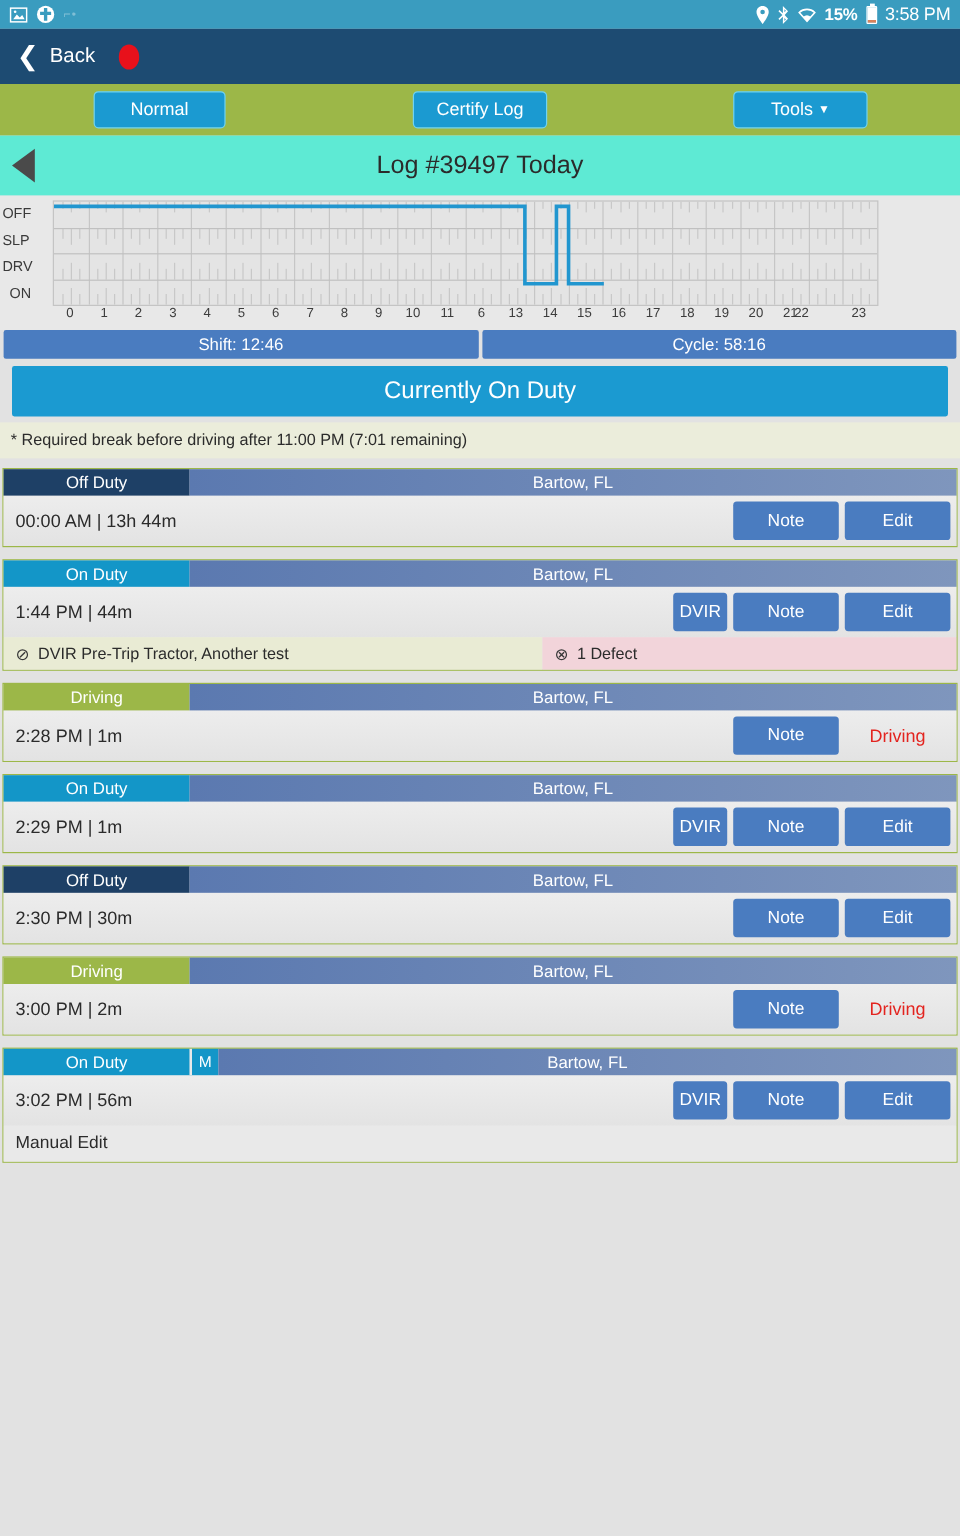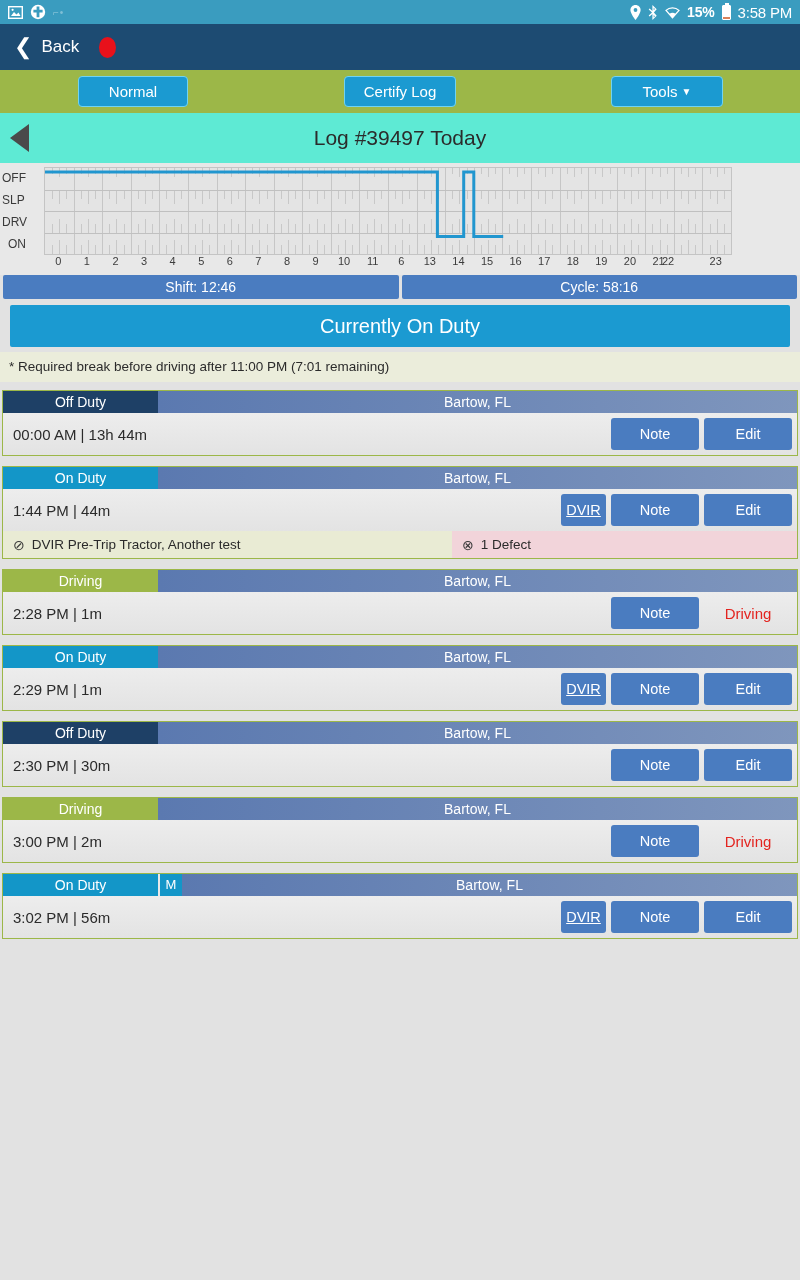--- a/index.html
+++ b/index.html
@@ -182,21 +182,21 @@
     background: linear-gradient(to bottom, #ededed, #e3e3e3);
   }
   .entry-time { font-size: 15px; color: #2b2b2b; }
   .btn-group { margin-left: auto; display: flex; align-items: center; gap: 5px; }
   .rbtn {
     background: #4a7cc0; color: #ffffff; border-radius: 3px;
     font-size: 14.5px; height: 32px; line-height: 32px;
     text-align: center; cursor: pointer;
   }
   .rbtn.wide { width: 88px; }
-  .rbtn.dvir { width: 45px; text-decoration: underline; }
+  .rbtn.dvir { width: 45px; }
   .driving-lbl {
     color: #e3241f; font-size: 15px; width: 88px; text-align: center;
   }
   .dvir-row { display: flex; height: 27px; align-items: stretch; }
   .dvir-info {
     flex: 1; background: #e9ebd4; font-size: 13.5px; color: #2b2b2b;
     display: flex; align-items: center; gap: 7px; padding-left: 10px;
   }
   .defect-box {
     width: 345px; background: #f2d4da; font-size: 13.5px; color: #2b2b2b;
@@ -733,14 +733,15 @@
         <div class="loc-bar">Bartow,  FL</div>
       </div>
       <div class="entry-body">
         <div class="entry-time">3:02 PM | 56m</div>
         <div class="btn-group">
           <div class="rbtn dvir">DVIR</div>
           <div class="rbtn wide">Note</div>
           <div class="rbtn wide">Edit</div>
         </div>
       </div>
+      <div class="manual-row">Manual Edit</div>
     </div>
   </div>
 
 </body></html>

